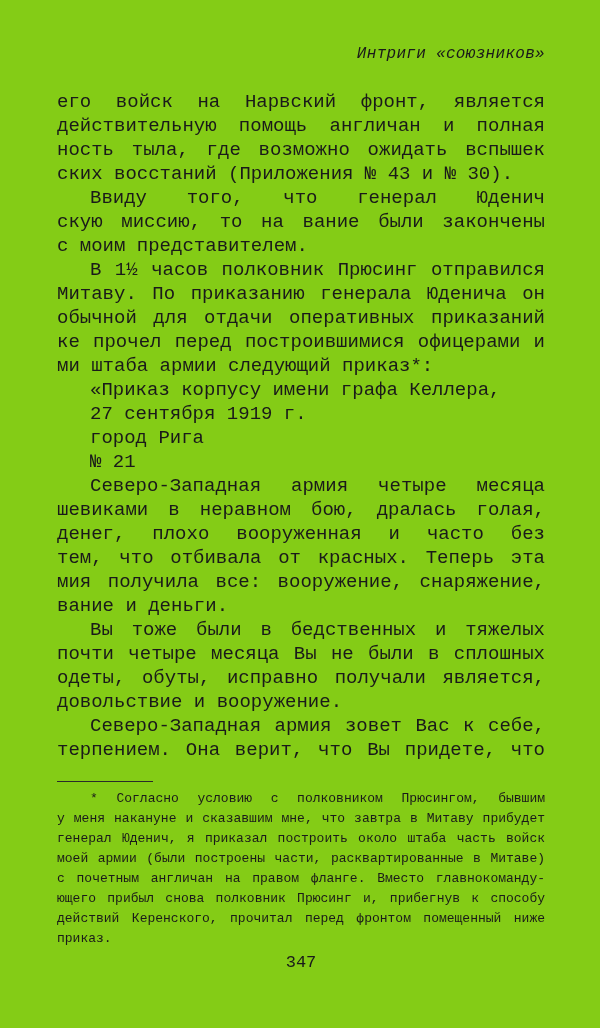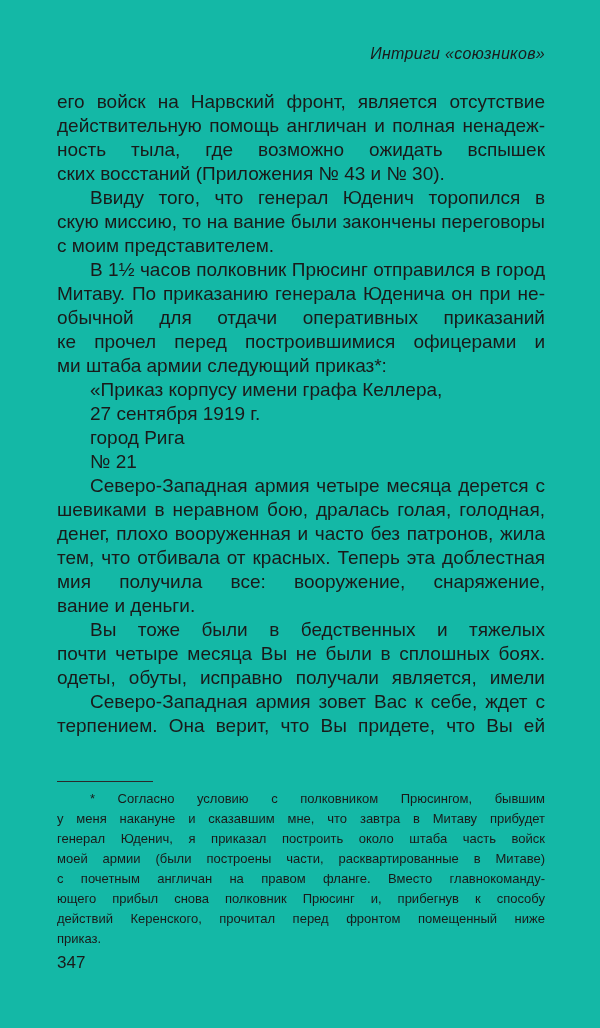--- a/index.html
+++ b/index.html
@@ -4,23 +4,23 @@
 <style>
   html, body {
     margin: 0;
     padding: 0;
     background: #ffffff;
   }
   .page {
     position: relative;
     width: 600px;
     height: 1028px;
-    background: #14b8a6;
+    background: #84cc16;
     color: #1a1a1a;
-    font-family: Liberation Sans, sans-serif;
+    font-family: Liberation Mono, monospace;
     overflow: hidden;
   }
   .running-head {
     position: absolute;
     top: 44px;
     left: 57px;
     width: 488px;
     text-align: right;
     font-style: italic;
     font-size: 16px;
@@ -64,21 +64,21 @@
     left: 57px;
     width: 96px;
     height: 0;
     border-top: 1.5px solid #2a2a2a;
   }
   .page-number {
     position: absolute;
     top: 952px;
     left: 57px;
     width: 488px;
-    text-align: left;
+    text-align: center;
     font-size: 17px;
     line-height: 22px;
   }
 </style>
 </head>
 <body>
 
 <div class="page">
   <div class="running-head">Интриги «союзников»</div>
 
@@ -101,20 +101,21 @@
       <div class="line ind">№ 21</div>
       <div class="line ind just">Северо-Западная армия четыре месяца дерется с боль-</div>
       <div class="line just">шевиками в неравном бою, дралась голая, голодная, без</div>
       <div class="line just">денег, плохо вооруженная и часто без патронов, жила</div>
       <div class="line just">тем, что отбивала от красных. Теперь эта доблестная ар-</div>
       <div class="line just">мия получила все: вооружение, снаряжение, обмундиро-</div>
       <div class="line">вание и деньги.</div>
       <div class="line ind just">Вы тоже были в бедственных и тяжелых положениях,</div>
       <div class="line just">почти четыре месяца Вы не были в сплошных боях. Вы</div>
       <div class="line just">одеты, обуты, исправно получали является, имели про-</div>
+      <div class="line">довольствие и вооружение.</div>
       <div class="line ind just">Северо-Западная армия зовет Вас к себе, ждет с не-</div>
       <div class="line just">терпением. Она верит, что Вы придете, что Вы ей помо-</div>
     </div>
 
   <div class="footnote-rule"></div>
 
   <div class="footnote" id="footnote">
       <div class="line ind just">* Согласно условию с полковником Прюсингом, бывшим</div>
       <div class="line just">у меня накануне и сказавшим мне, что завтра в Митаву прибудет</div>
       <div class="line just">генерал Юденич, я приказал построить около штаба часть войск</div>

